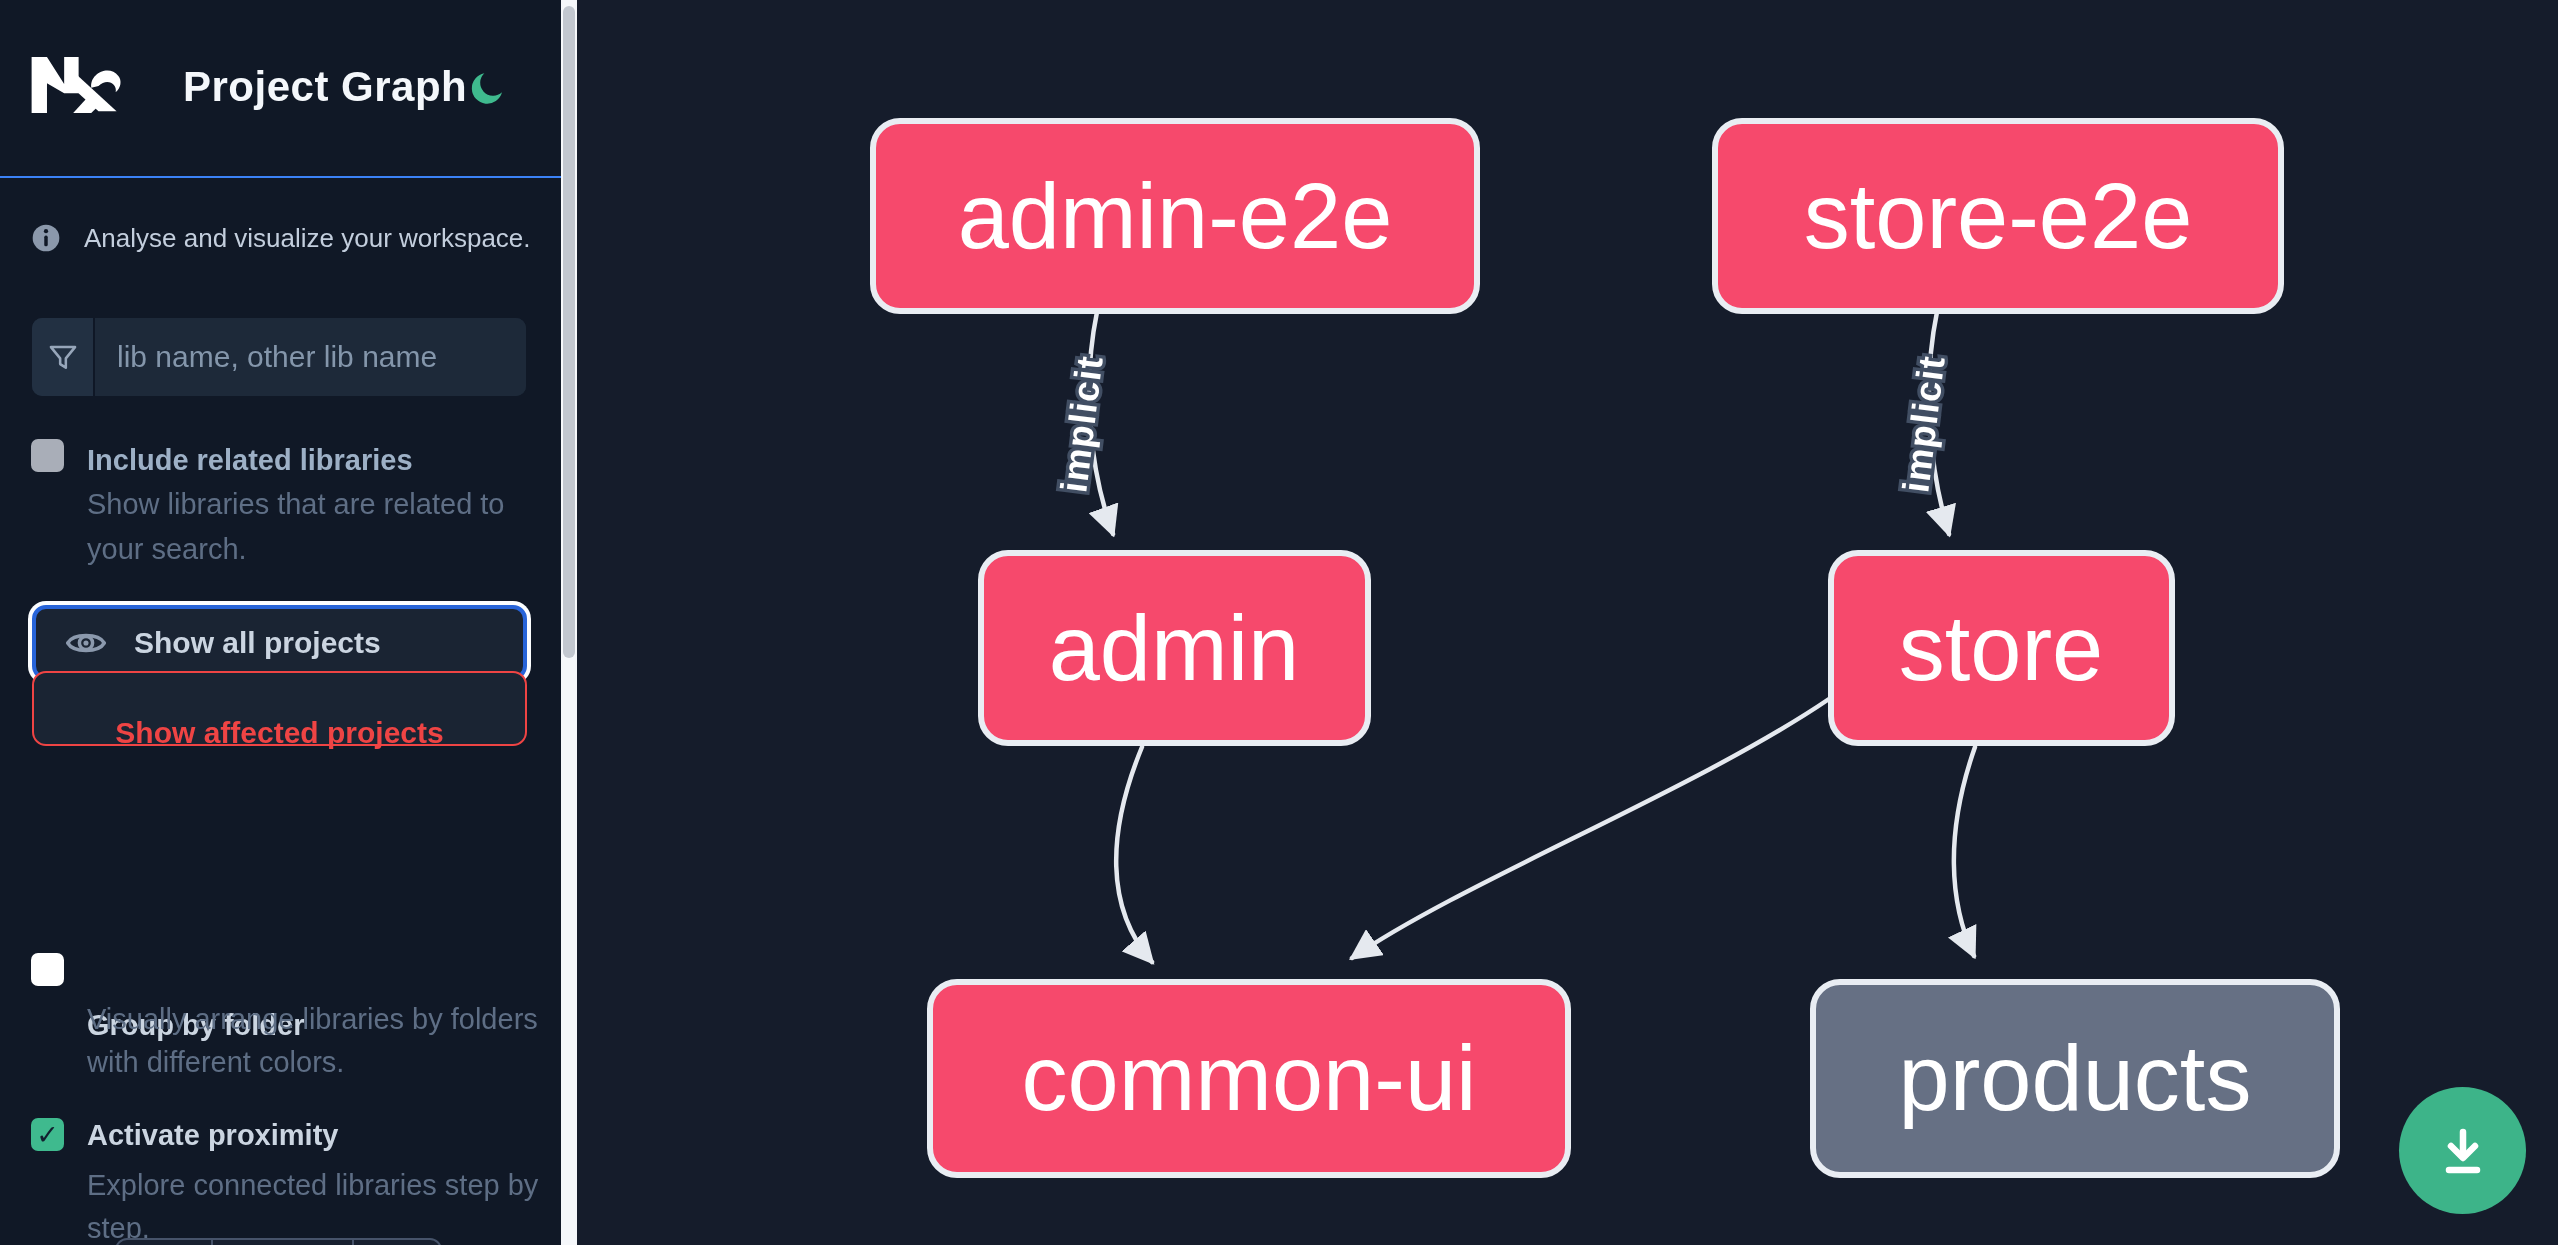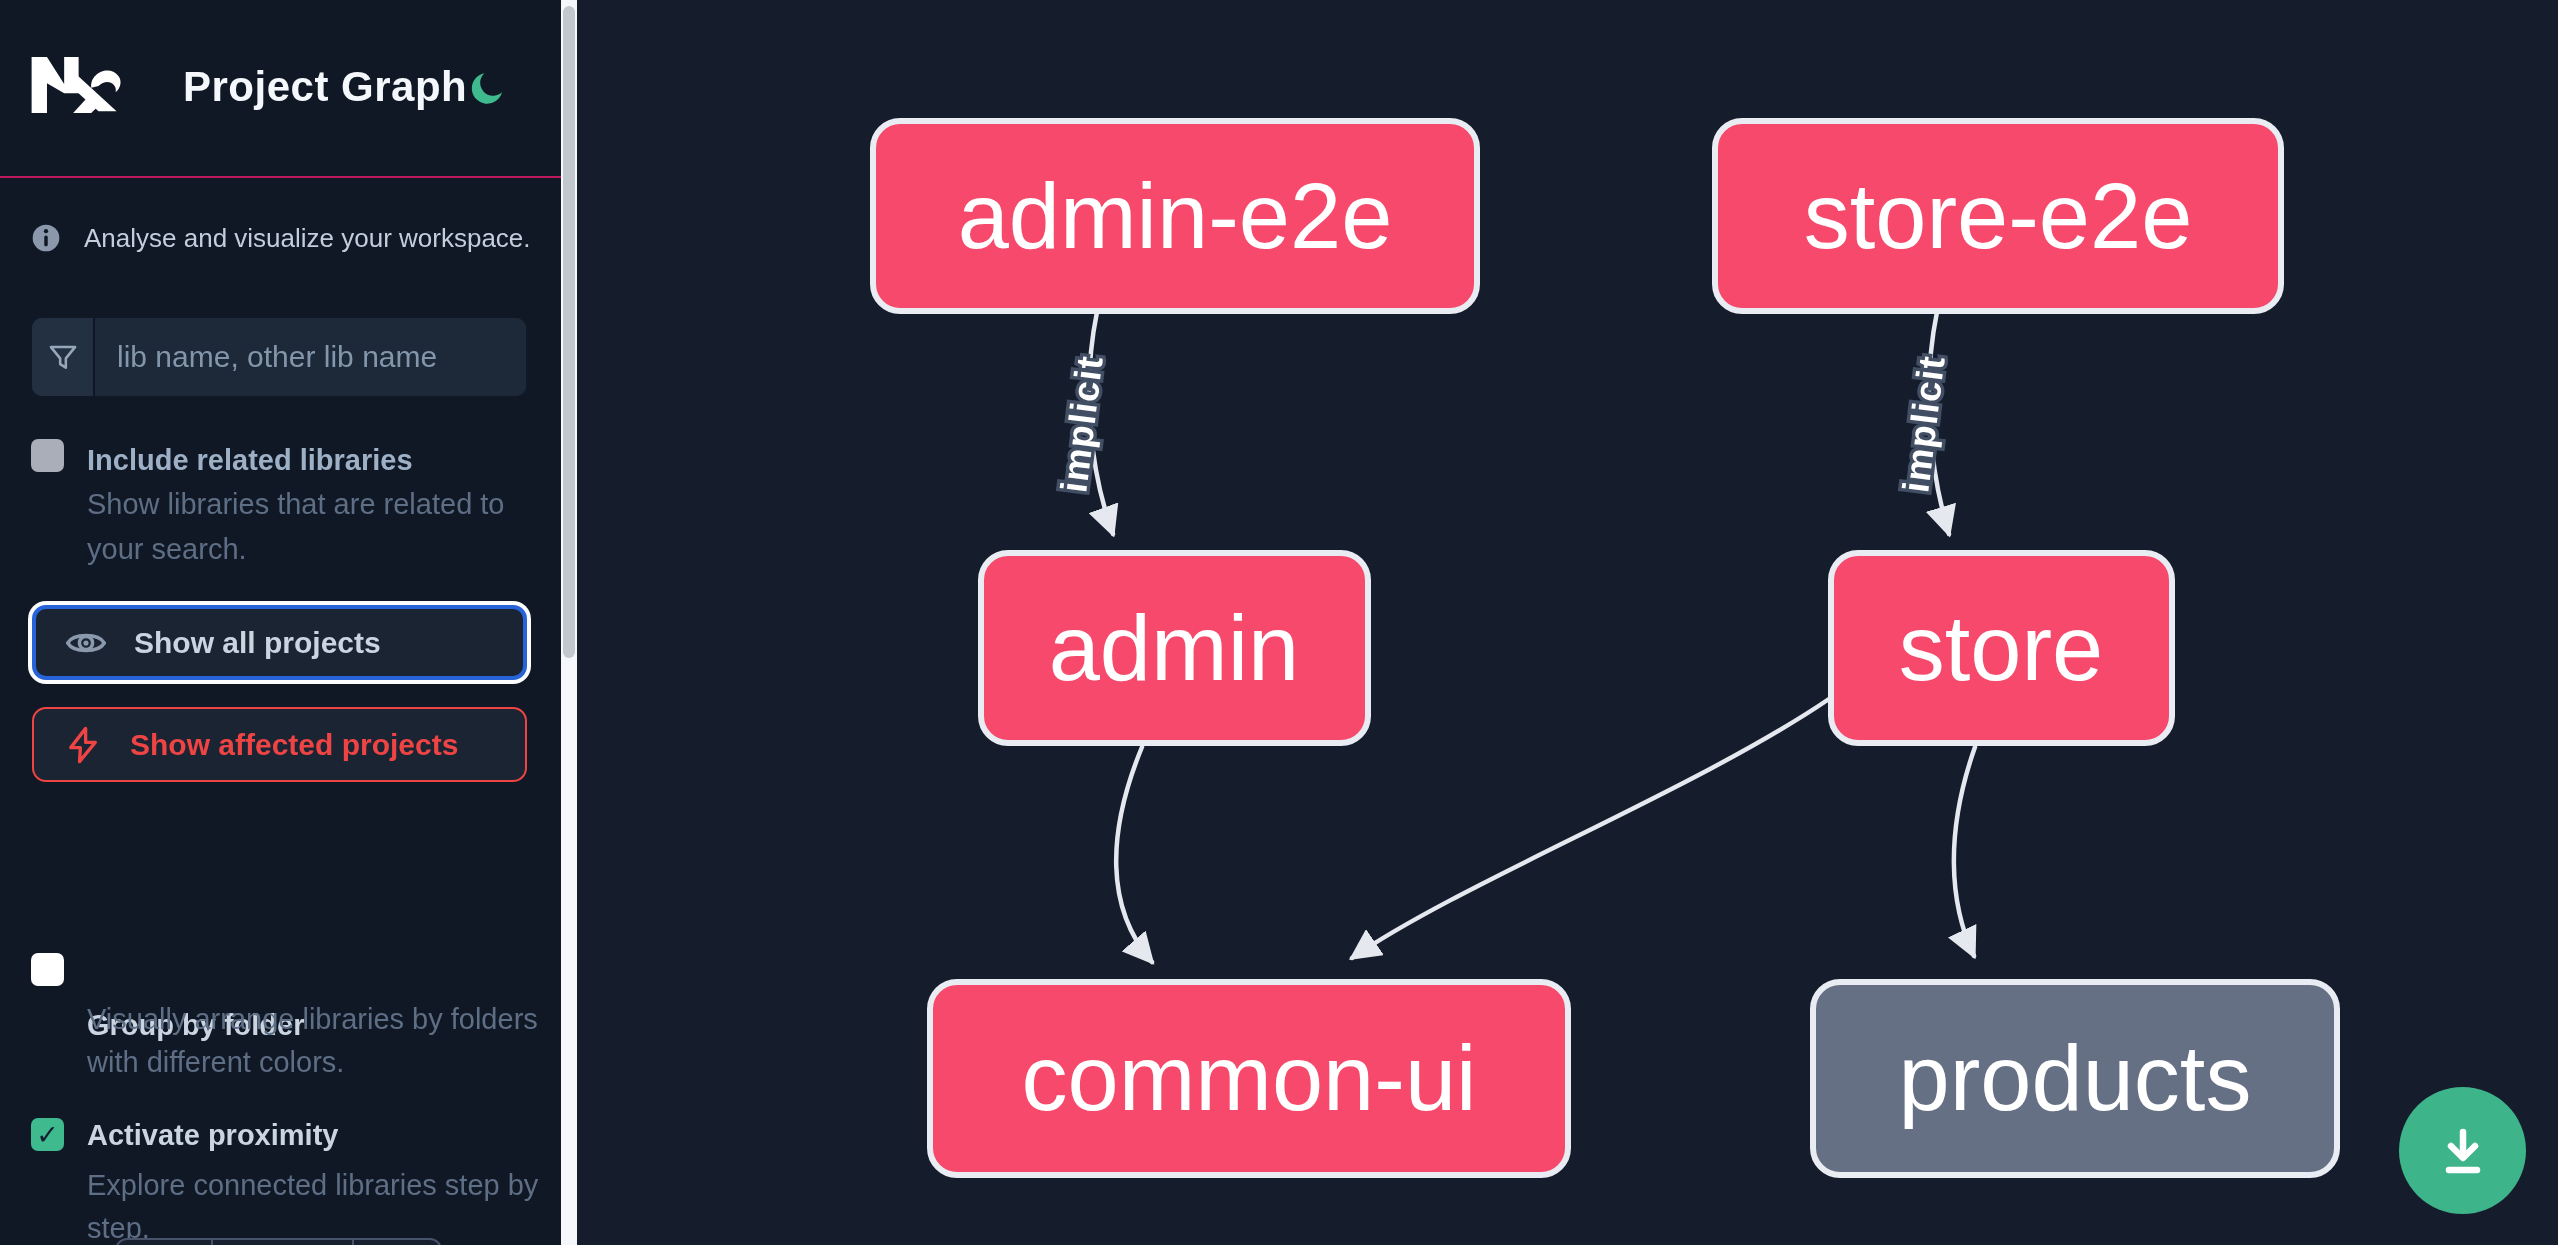--- a/index.html
+++ b/index.html
@@ -4,21 +4,21 @@
 <style>
   * { margin:0; padding:0; box-sizing:border-box; }
   html,body { width:2558px; height:1245px; overflow:hidden; background:#151c2b;
               font-family:"Liberation Sans","DejaVu Sans",sans-serif; }
   .app { position:relative; width:2558px; height:1245px; }
 
   
   .sidebar { position:absolute; left:0; top:0; width:561px; height:1245px;
              background:#101826; overflow:hidden; }
   .sb-header { position:absolute; left:0; top:0; width:561px; height:178px;
-               border-bottom:2px solid #be185d; }
+               border-bottom:2px solid #3b82f6; }
   .logo { position:absolute; left:28px; top:52px; width:94px; height:66px; }
   .app-title { position:absolute; left:183px; top:63px; font-size:42px; font-weight:700;
                color:#f4f7fb; letter-spacing:.5px; }
   .moon-btn { position:absolute; left:468px; top:68px; width:40px; height:40px; cursor:pointer; }
 
   .info-row { position:absolute; left:30px; top:222px; display:flex; align-items:center; gap:22px; }
   .info-row svg { flex:0 0 auto; }
   .info-text { font-size:26px; color:#c3cedd; }
 
   .search-box { position:absolute; left:32px; top:318px; width:494px; height:78px;
@@ -119,21 +119,21 @@
 
     <div class="sb-btn focused" style="top:605px;">
       <svg width="44" height="44" viewBox="0 0 24 24" fill="none" stroke="#8b99ad" stroke-width="1.9" stroke-linecap="round" stroke-linejoin="round">
         <path d="M2 12 C5.2 6.6 18.8 6.6 22 12 C18.8 17.4 5.2 17.4 2 12 Z"></path>
         <circle cx="12" cy="12" r="3.6"></circle>
         <circle cx="12" cy="12" r="1.4" fill="#8b99ad" stroke="none"></circle>
       </svg>
       <span>Show all projects</span>
     </div>
 
-    <div class="sb-btn affected" style="top:707px;">
+    <div class="sb-btn affected" style="top:671px;flex-direction:column;">
       <svg width="42" height="42" viewBox="0 0 24 24" fill="none" stroke="#ef4444" stroke-width="1.9" stroke-linejoin="round">
         <path d="M13.5 2.5 L5 13.5 h5.5 L10 21.5 L19 10.5 h-5.5 Z"></path>
       </svg>
       <span>Show affected projects</span>
     </div>
 
 
     <div>
       <span class="chk white" style="left:31px; top:953px;"></span>
       <span class="chk-label bright" style="top:1009px;">Group by folder</span>

